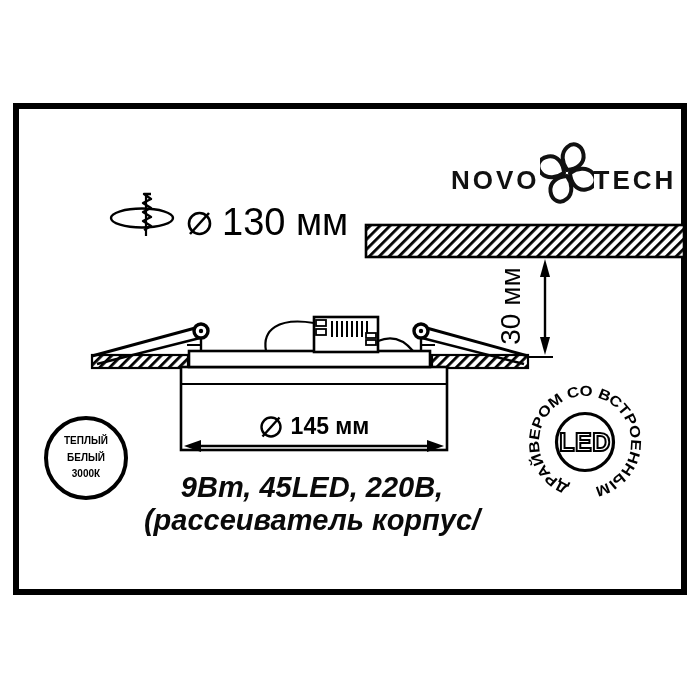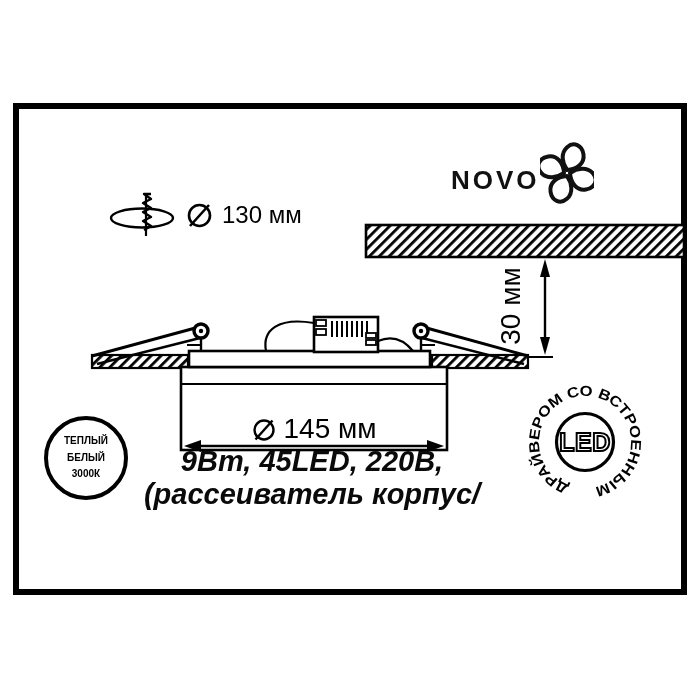--- a/index.html
+++ b/index.html
@@ -13,30 +13,30 @@
   }
   .art{position:absolute;left:0;top:0;width:700px;height:700px;}
   .logo{
     position:absolute;left:451px;top:138px;height:70px;display:flex;align-items:center;
   }
   .logo .word{
     font-size:26px;font-weight:700;letter-spacing:3px;color:#111;transform:translateY(7px);
     white-space:nowrap;
   }
   .dia-label{position:absolute;display:flex;align-items:center;}
-  .dia-label .txt{font-size:24px;color:#000;white-space:nowrap;}
+  .dia-label .txt{font-size:38px;color:#000;white-space:nowrap;}
   .cutout-label{left:186px;top:201px;gap:9px;}
   .body-label{left:181px;top:413px;width:266px;justify-content:center;gap:8px;}
-  .body-label .txt{font-size:28px;}
+  .body-label .txt{font-size:23px;font-weight:bold;}
   .depth-label{
     position:absolute;left:471px;top:291px;width:80px;height:30px;
     transform:rotate(-90deg);text-align:center;font-size:28px;line-height:30px;white-space:nowrap;
   }
   .specs{
-    position:absolute;left:0;top:445px;width:624px;text-align:center;
+    position:absolute;left:0;top:471px;width:624px;text-align:center;
     font-size:29px;line-height:33px;font-weight:700;font-style:italic;color:#0a0a0a;
   }
   .warm-badge{
     position:absolute;left:44px;top:416px;width:84px;height:84px;border:4px solid #000;
     border-radius:50%;box-sizing:border-box;display:flex;flex-direction:column;
     align-items:center;justify-content:center;background:#fff;
   }
   .warm-badge span{font-size:10px;line-height:16.5px;font-weight:700;letter-spacing:0;}
 </style>
 </head>
@@ -49,20 +49,21 @@
   <div class="logo">
     <span class="word">NOVO</span>
     <svg width="54" height="72" viewBox="0 0 54 72">
       <g stroke="#111" stroke-width="4" fill="#fff" stroke-linejoin="round">
         <path d="M0,0 C-3,-8 -2,-18 6,-22 C14,-26 21,-20 20,-11 C19,-2 10,2 0,0 Z" transform="translate(27,33) rotate(-15)"></path>
         <path d="M0,0 C-3,-8 -2,-18 6,-22 C14,-26 21,-20 20,-11 C19,-2 10,2 0,0 Z" transform="translate(30,36) rotate(75)"></path>
         <path d="M0,0 C-3,-8 -2,-18 6,-22 C14,-26 21,-20 20,-11 C19,-2 10,2 0,0 Z" transform="translate(27,39) rotate(165)"></path>
         <path d="M0,0 C-3,-8 -2,-18 6,-22 C14,-26 21,-20 20,-11 C19,-2 10,2 0,0 Z" transform="translate(24,36) rotate(255)"></path>
       </g>
     </svg>
+    <span class="word">TECH</span>
   </div>
 
   <svg class="art" viewBox="0 0 700 700">
     <defs>
       <pattern id="hatch" width="7" height="7" patternUnits="userSpaceOnUse" patternTransform="rotate(-45)">
         <rect width="7" height="7" fill="#fff"></rect>
         <rect width="7" height="2.8" fill="#000"></rect>
       </pattern>
     </defs>
 

